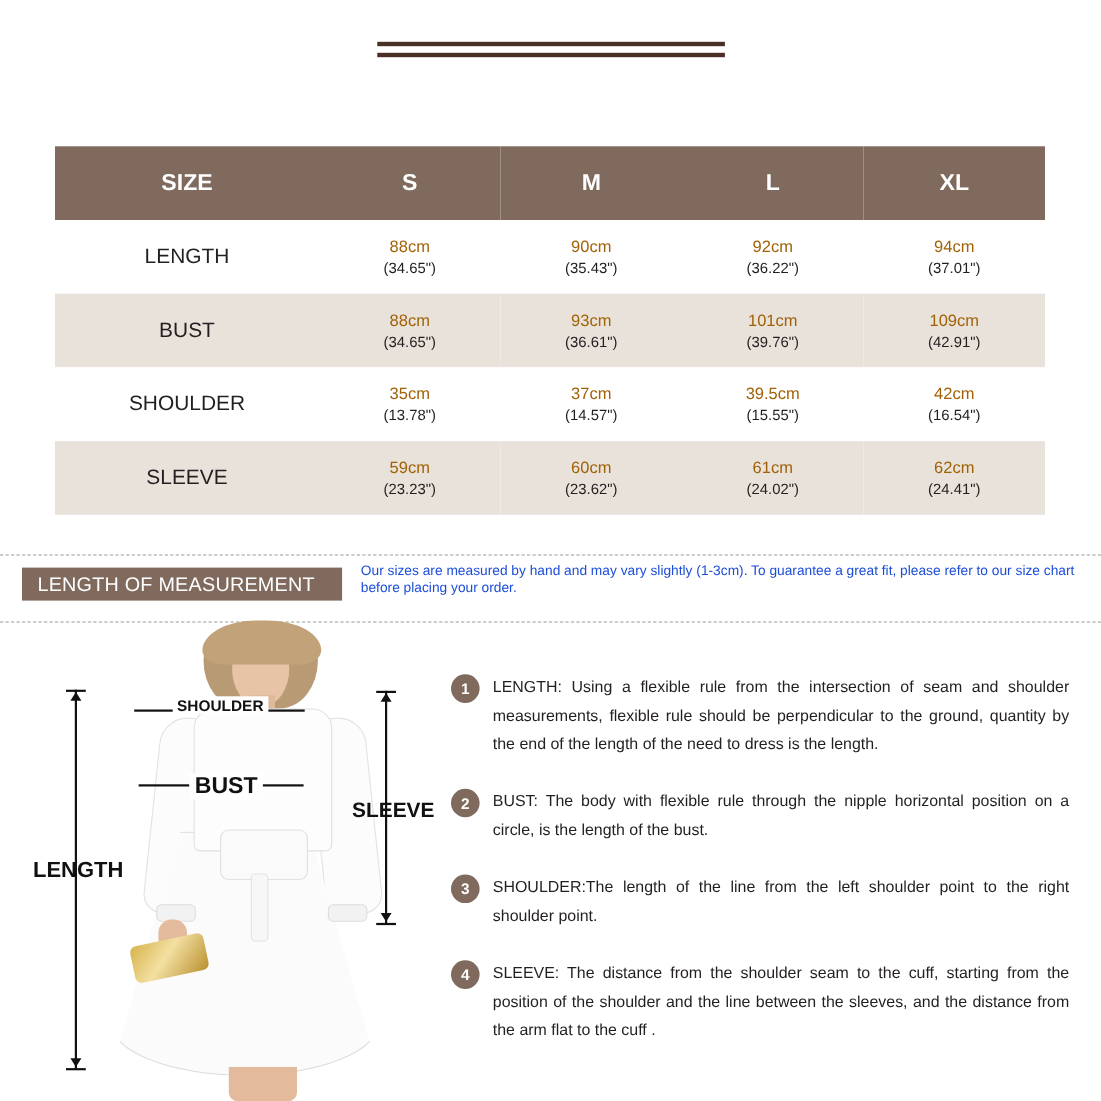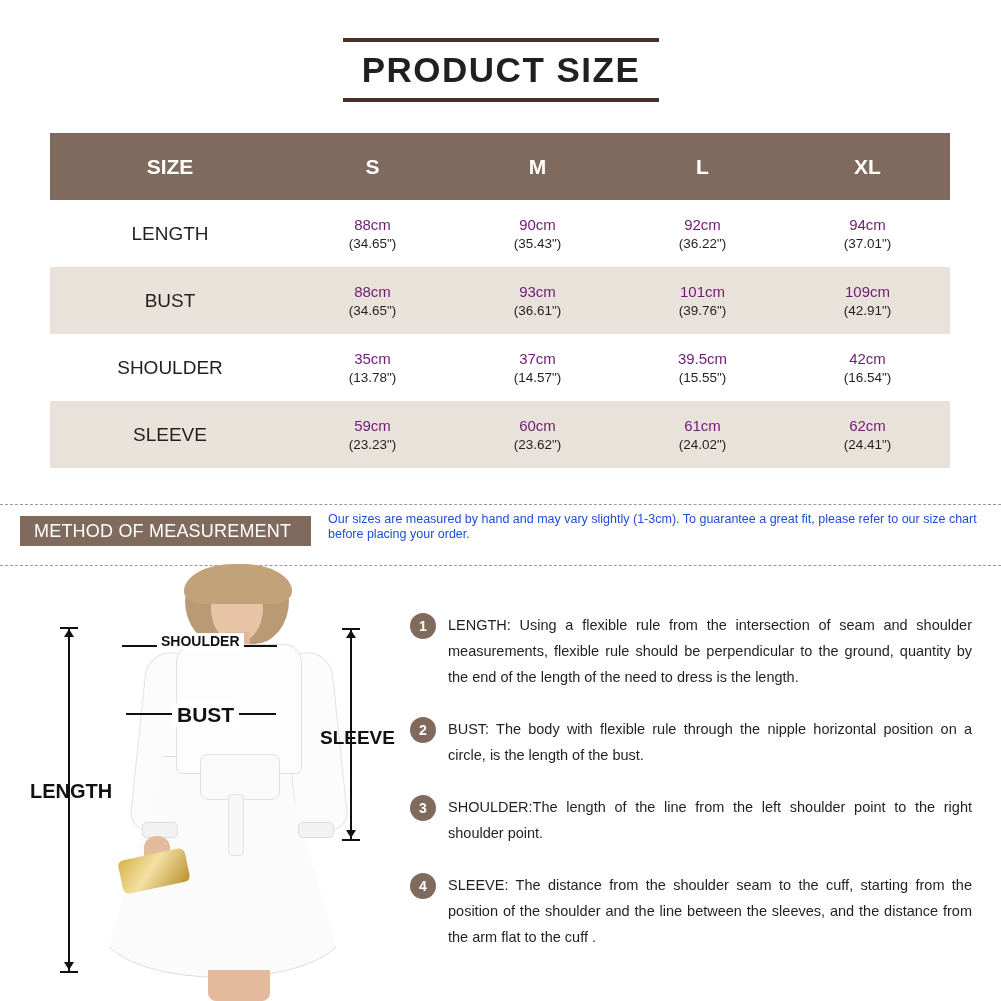--- a/index.html
+++ b/index.html
@@ -61,21 +61,21 @@
   .size-table tbody tr { height: 67px; }
   .size-table tbody tr.alt td { background: #e8e2db; }
   .size-table tbody tr.plain td { background: #ffffff; }
   .row-label {
     font-size: 19px;
     color: #231f20;
   }
   .cell-main {
     font-size: 15px;
     line-height: 19px;
-    color: #701a75;
+    color: #a16207;
   }
   .cell-sub {
     font-size: 13.5px;
     line-height: 19px;
     color: #231f20;
   }
 
   
   .method-bar {
     position: absolute;
@@ -354,21 +354,20 @@
     line-height: 26px;
     color: #231f20;
     text-align: justify;
   }
 </style>
 </head>
 <body>
 
 <div class="title-wrap">
   <div class="title-rule top"></div>
-  <div class="title-text">PRODUCT SIZE</div>
   <div class="title-rule bottom"></div>
 </div>
 
 <table class="size-table">
   <colgroup>
     <col style="width:240px">
     <col style="width:165px">
     <col style="width:165px">
     <col style="width:165px">
     <col style="width:165px">
@@ -458,21 +457,21 @@
         <div class="cell-main">62cm</div>
         <div class="cell-sub">(24.41")</div>
       </td>
     </tr>
   </tbody>
 </table>
 
 <div class="dash d1"></div>
 <div class="dash d2"></div>
 
-<div class="method-bar">METHOD OF MEASUREMENT</div>
+<div class="method-bar">LENGTH OF MEASUREMENT</div>
 <div class="method-note">Our sizes are measured by hand and may vary slightly (1-3cm). To guarantee a great fit, please refer to our size chart before placing your order.</div>
 
 <div class="illus">
   <div class="dress-photo">
     <div class="hair"></div>
     <div class="face"></div>
     <div class="hair-front"></div>
     <div class="neck"></div>
     <div class="sleeve-l"></div>
     <div class="sleeve-r"></div>

